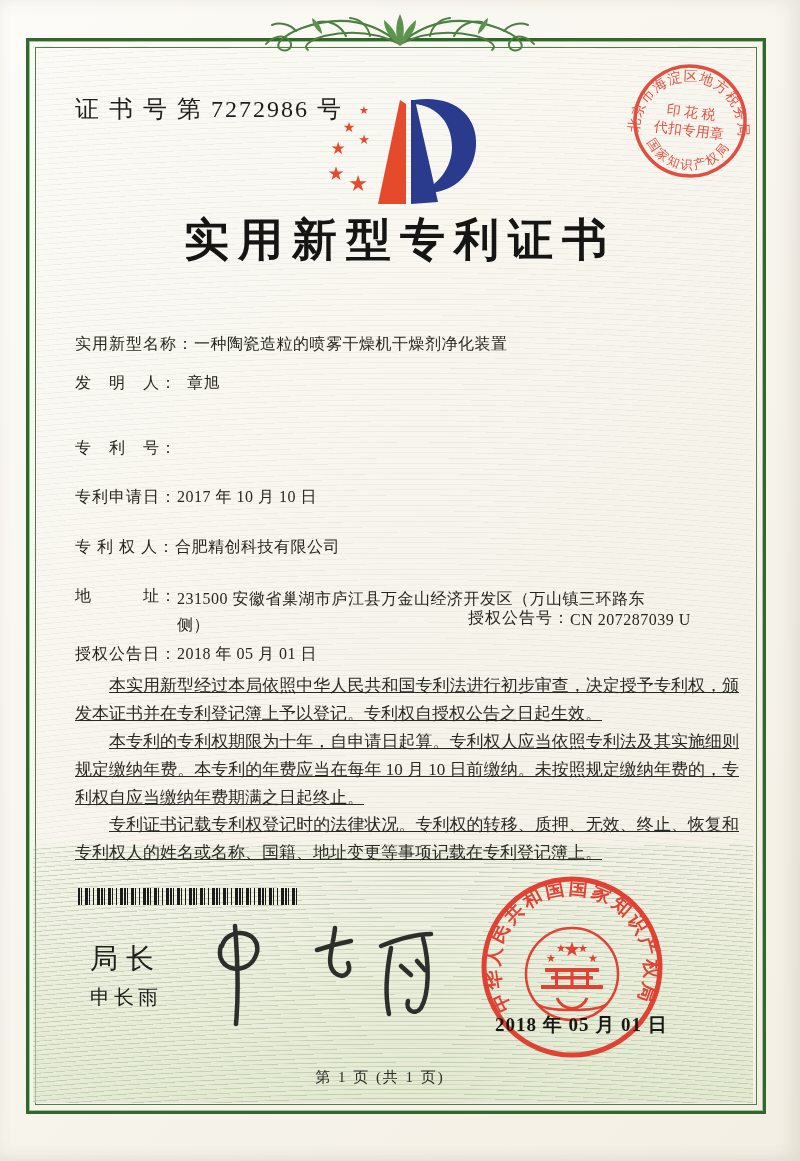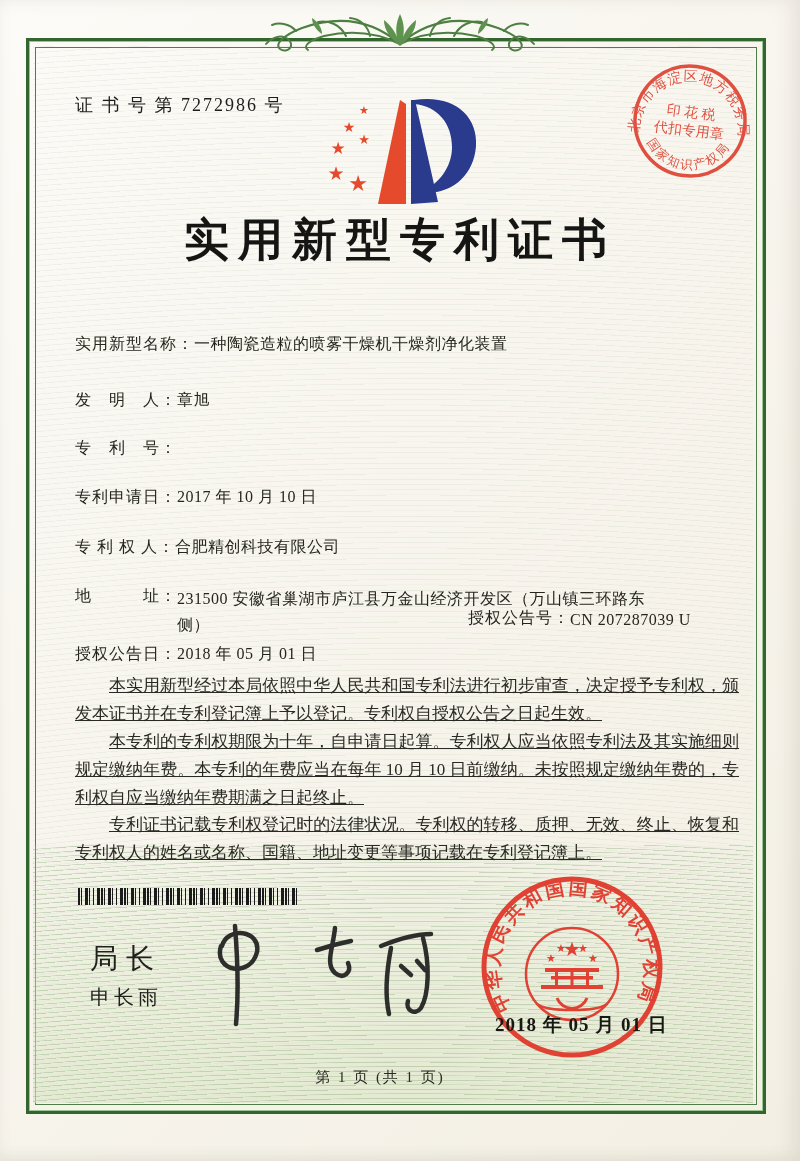--- a/index.html
+++ b/index.html
@@ -34,33 +34,33 @@
     position:absolute;left:33px;top:845px;width:720px;height:258px;
     background:
       repeating-radial-gradient(ellipse 1500px 850px at 380px 1650px,
         rgba(110,152,98,.30) 0 1px, rgba(110,152,98,0) 2px 8px),
       linear-gradient(180deg, rgba(228,236,212,.15), rgba(219,230,198,.65));
     pointer-events:none;
   }
   .flourish{position:absolute;left:250px;top:6px;width:300px;height:52px;}
   .cert-no{
     position:absolute;left:75px;top:93px;
-    font-size:18px;letter-spacing:2px;color:#1d1d1b;
+    font-size:24px;letter-spacing:2px;color:#1d1d1b;
   }
   .tax-stamp{position:absolute;left:624px;top:55px;width:132px;height:132px;opacity:.88;transform:rotate(7deg);}
   .logo{position:absolute;left:322px;top:92px;width:170px;height:118px;}
   .title{
     position:absolute;left:0;top:210px;width:800px;text-align:center;
     font-size:45px;font-weight:700;letter-spacing:9px;color:#151513;
   }
   .field{position:absolute;left:75px;font-size:16px;color:#26261f;display:flex;}
   .field .lbl{white-space:pre;letter-spacing:1px;}
   .field .val{letter-spacing:.5px;}
   .f-name{top:334px;}
-  .f-inventor{top:390px;}
+  .f-inventor{top:373px;gap:10px;}
   .f-patno{top:438px;}
   .f-filing{top:487px;}
   .f-patentee{top:537px;}
   .f-address{top:586px;}
   .f-address .val{width:478px;line-height:1.65;}
   .f-grantdate{top:644px;}
   .f-grantno{top:608px;left:468px;align-items:flex-end;}
   .body-text{
     position:absolute;left:75px;top:672px;width:664px;
     font-size:17px;line-height:1.64;text-align:justify;color:#2a2a24;text-decoration:underline;

